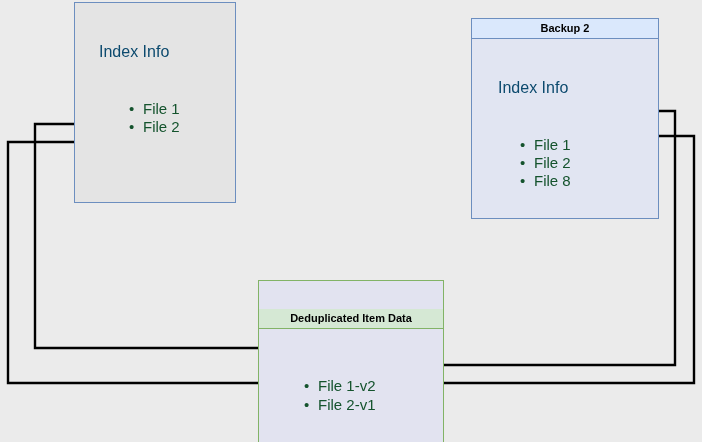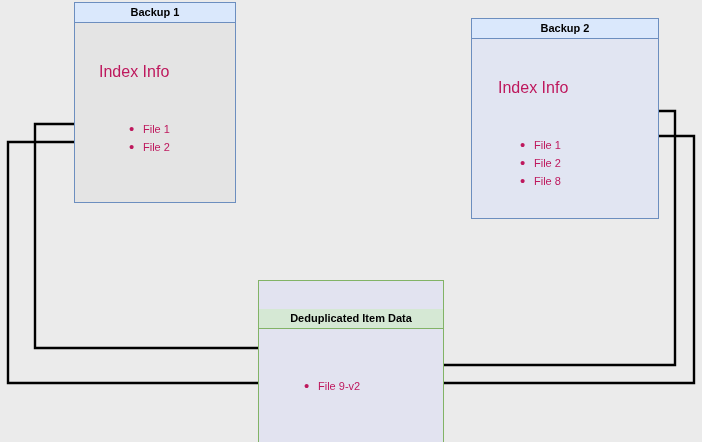--- a/index.html
+++ b/index.html
@@ -61,37 +61,37 @@
   }
 
   
   #backup1 { left: 74px;  top: 2px; width: 162px; height: 201px; background:#e4e4e4; }
   #backup2 { left: 471px; top: 18px; width: 188px; height: 201px; background:#e1e5f2; }
   #dedup   { left: 258px; top: 280px; width: 186px; height: 170px; }
 
   .index-label {
     position: absolute;
     font-size: 16px;
-    color: #be185d;
+    color: #0c4a6e;
     white-space: nowrap;
   }
   #backup1 .index-label { left: 24px; top: 40px; }
   #backup2 .index-label { left: 26px; top: 40px; }
 
   ul.file-list {
     position: absolute;
     margin: 0;
     padding: 0;
     list-style: none;
   }
   ul.file-list li {
     position: relative;
-    font-size: 11px;
+    font-size: 15px;
     line-height: 18px;
-    color: #be185d;
+    color: #14532d;
     white-space: nowrap;
     padding-left: 14px;
   }
   ul.file-list li::before {
     content: "\2022";
     position: absolute;
     left: 0;
     top: 0;
     font-size: 15px;
     line-height: 18px;
@@ -123,21 +123,20 @@
 
       <path d="M118,142 L8,142 L8,383 L303,383" marker-end="url(#arrR)"></path>
 
       <path d="M597,111 L675,111 L675,365 L395,365" marker-end="url(#arrL)"></path>
 
       <path d="M597,136 L694,136 L694,383 L395,383" marker-end="url(#arrL)"></path>
     </g>
   </svg>
 
   <div class="node" id="backup1">
-    <div class="node-header">Backup 1</div>
     <div class="node-body">
       <div class="index-label">Index Info</div>
       <ul class="file-list">
         <li>File 1</li>
         <li>File 2</li>
       </ul>
     </div>
   </div>
 
   <div class="node" id="backup2">
@@ -149,18 +148,19 @@
         <li>File 2</li>
         <li>File 8</li>
       </ul>
     </div>
   </div>
 
   <div class="node green" id="dedup">
     <div class="node-header">Deduplicated Item Data</div>
     <div class="node-body">
       <ul class="file-list">
-        <li>File 9-v2</li>
+        <li>File 1-v2</li>
+        <li>File 2-v1</li>
       </ul>
     </div>
   </div>
 
 </div>
 
 </body></html>

